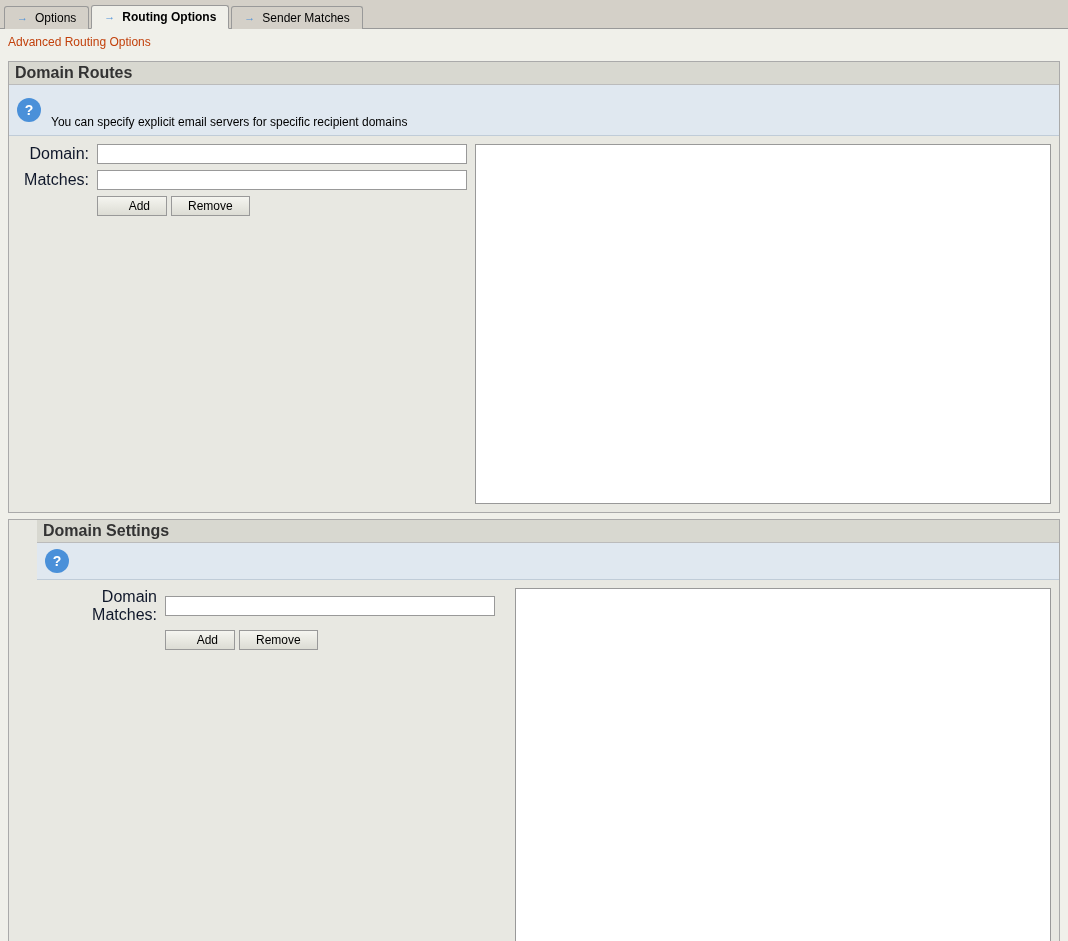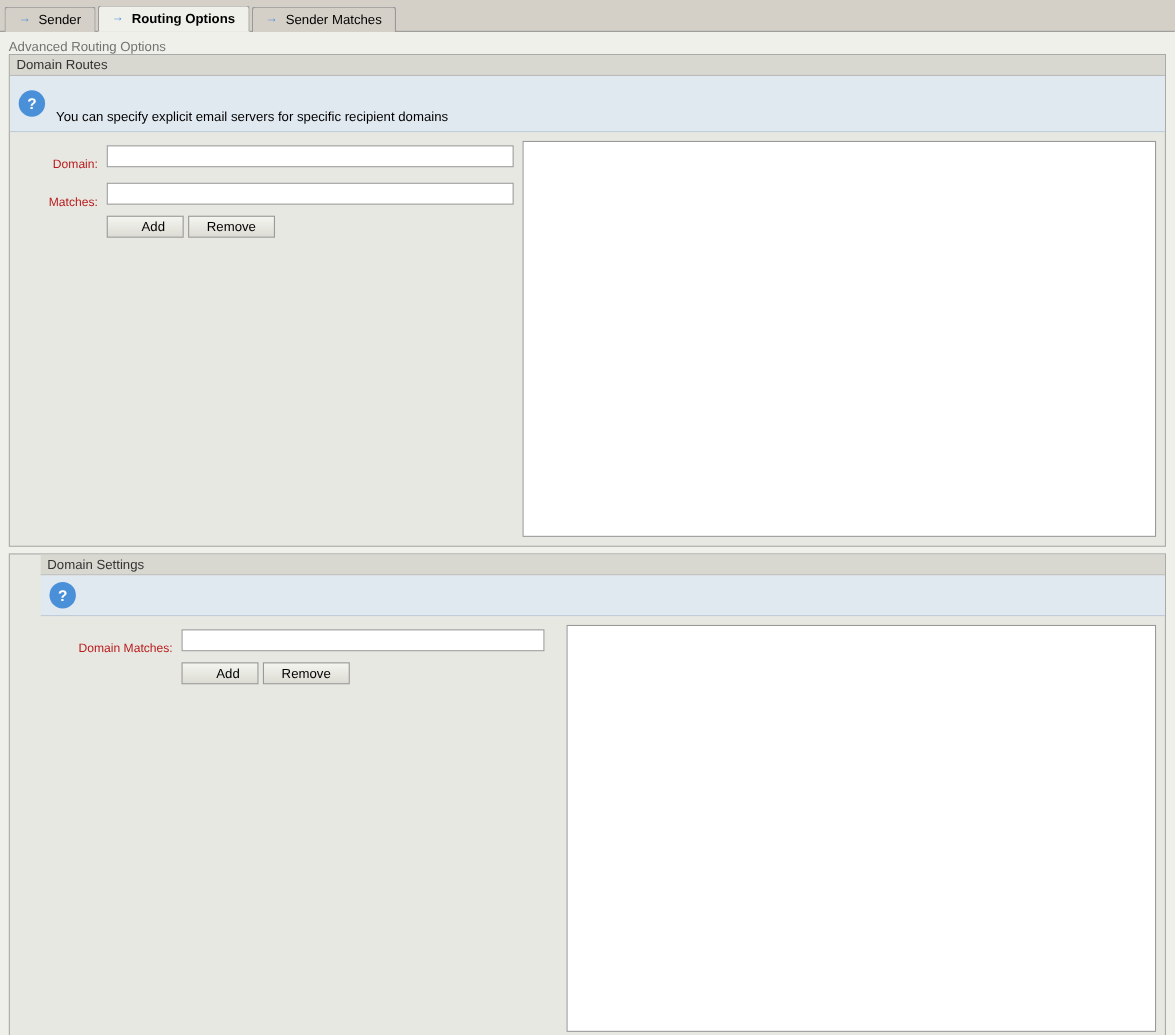--- a/index.html
+++ b/index.html
@@ -60,38 +60,39 @@
 
     .main-content {
       background: #f0f0ea;
       padding: 6px 8px;
       height: calc(941px - 28px);
       overflow-y: auto;
     }
 
     .section-title {
       font-size: 12px;
-      color: #737373;
-      margin-bottom: 0;
+      color: #c2410c;
+      margin-bottom: 12px;
       font-weight: normal;
     }
 
     .group-box {
       border: 1px solid #aaa;
       background: #e8e8e2;
       margin-bottom: 6px;
       position: relative;
     }
 
     .group-box-header {
-      font-size: 12px;
+      font-size: 16px;
       color: #333;
       padding: 2px 6px;
       background: #d8d8d0;
       border-bottom: 1px solid #bbb;
+      font-weight: bold;
     }
 
     .info-row {
       display: flex;
       align-items: center;
       padding: 6px 8px;
       background: #e0e8f0;
       border-bottom: 1px solid #c0ccd8;
     }
 
@@ -119,24 +120,23 @@
     .form-row {
       display: flex;
       align-items: center;
       margin-bottom: 6px;
     }
 
     .form-label {
       width: 80px;
       text-align: right;
       padding-right: 8px;
-      font-size: 11px;
-      color: #b91c1c;
-      flex-shrink: 0;
-      margin-top: 16px;
+      font-size: 16px;
+      color: #0f172a;
+      flex-shrink: 0;
     }
 
     .form-input {
       flex: 1;
       height: 20px;
       border: 1px solid #999;
       background: white;
       padding: 1px 3px;
       font-size: 12px;
     }
@@ -198,21 +198,21 @@
       background: white;
       min-height: 370px;
     }
   </style>
 </head>
 <body>
 
 <div class="tab-bar">
   <div class="tab">
     <span class="tab-icon">→</span>
-    <span>Sender</span>
+    <span>Options</span>
   </div>
   <div class="tab active">
     <span class="tab-icon">→</span>
     <span>Routing Options</span>
   </div>
   <div class="tab">
     <span class="tab-icon">→</span>
     <span>Sender Matches</span>
   </div>
 </div>

